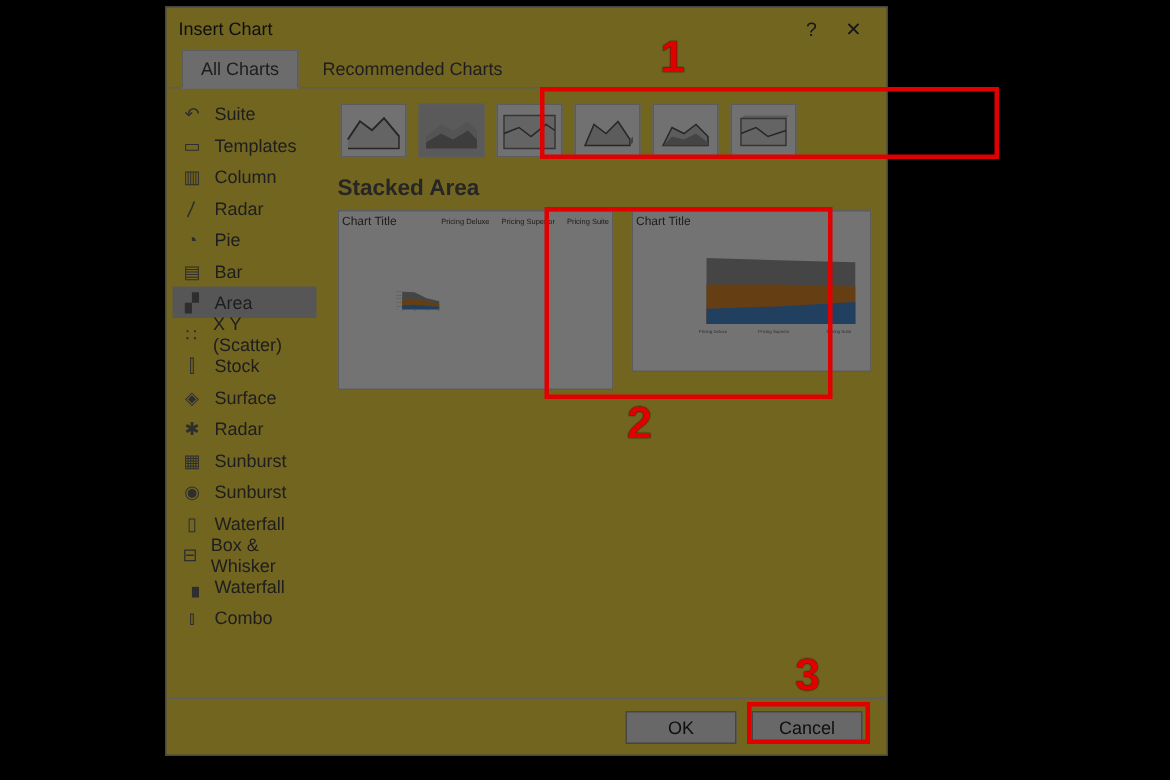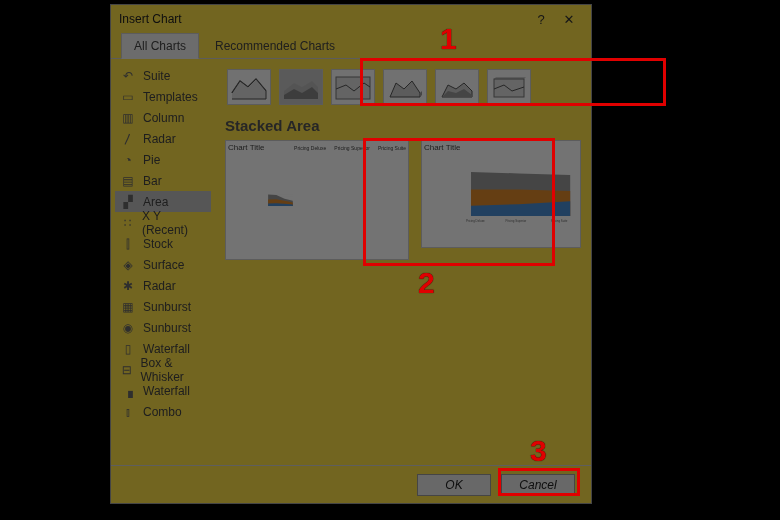--- a/index.html
+++ b/index.html
@@ -121,21 +121,20 @@
     padding: 2px;
   }
   .preview .ptitle { text-align:center; font-size:8px; margin-bottom:2px;}
   .preview .plot { flex:1; position:relative; }
   .preview .legend { display:flex; gap:8px; justify-content:center; font-size:5px; margin-top:2px;}
   .btnrow {
     height: 38px;
     display:flex; justify-content:flex-end; align-items:center;
     gap: 10px; padding-right: 16px;
     border-top: 1px solid #d0d0d0;
-    font-style: italic;
   }
   .btn {
     width: 74px; height: 22px;
     background:#e6e6e6; border:1px solid #999;
     display:flex; align-items:center; justify-content:center;
     font-size:12px; color:#222;
   }
   
   .anno {
     position: absolute;
@@ -193,21 +192,21 @@
       <div class="side-item">
           <span class="ic">▤</span>
           <span>Bar</span>
         </div>
       <div class="side-item selected">
           <span class="ic">▞</span>
           <span>Area</span>
         </div>
       <div class="side-item">
           <span class="ic">∷</span>
-          <span>X Y (Recent)</span>
+          <span>X Y (Scatter)</span>
         </div>
       <div class="side-item">
           <span class="ic">⫿</span>
           <span>Stock</span>
         </div>
       <div class="side-item">
           <span class="ic">◈</span>
           <span>Surface</span>
         </div>
       <div class="side-item">

